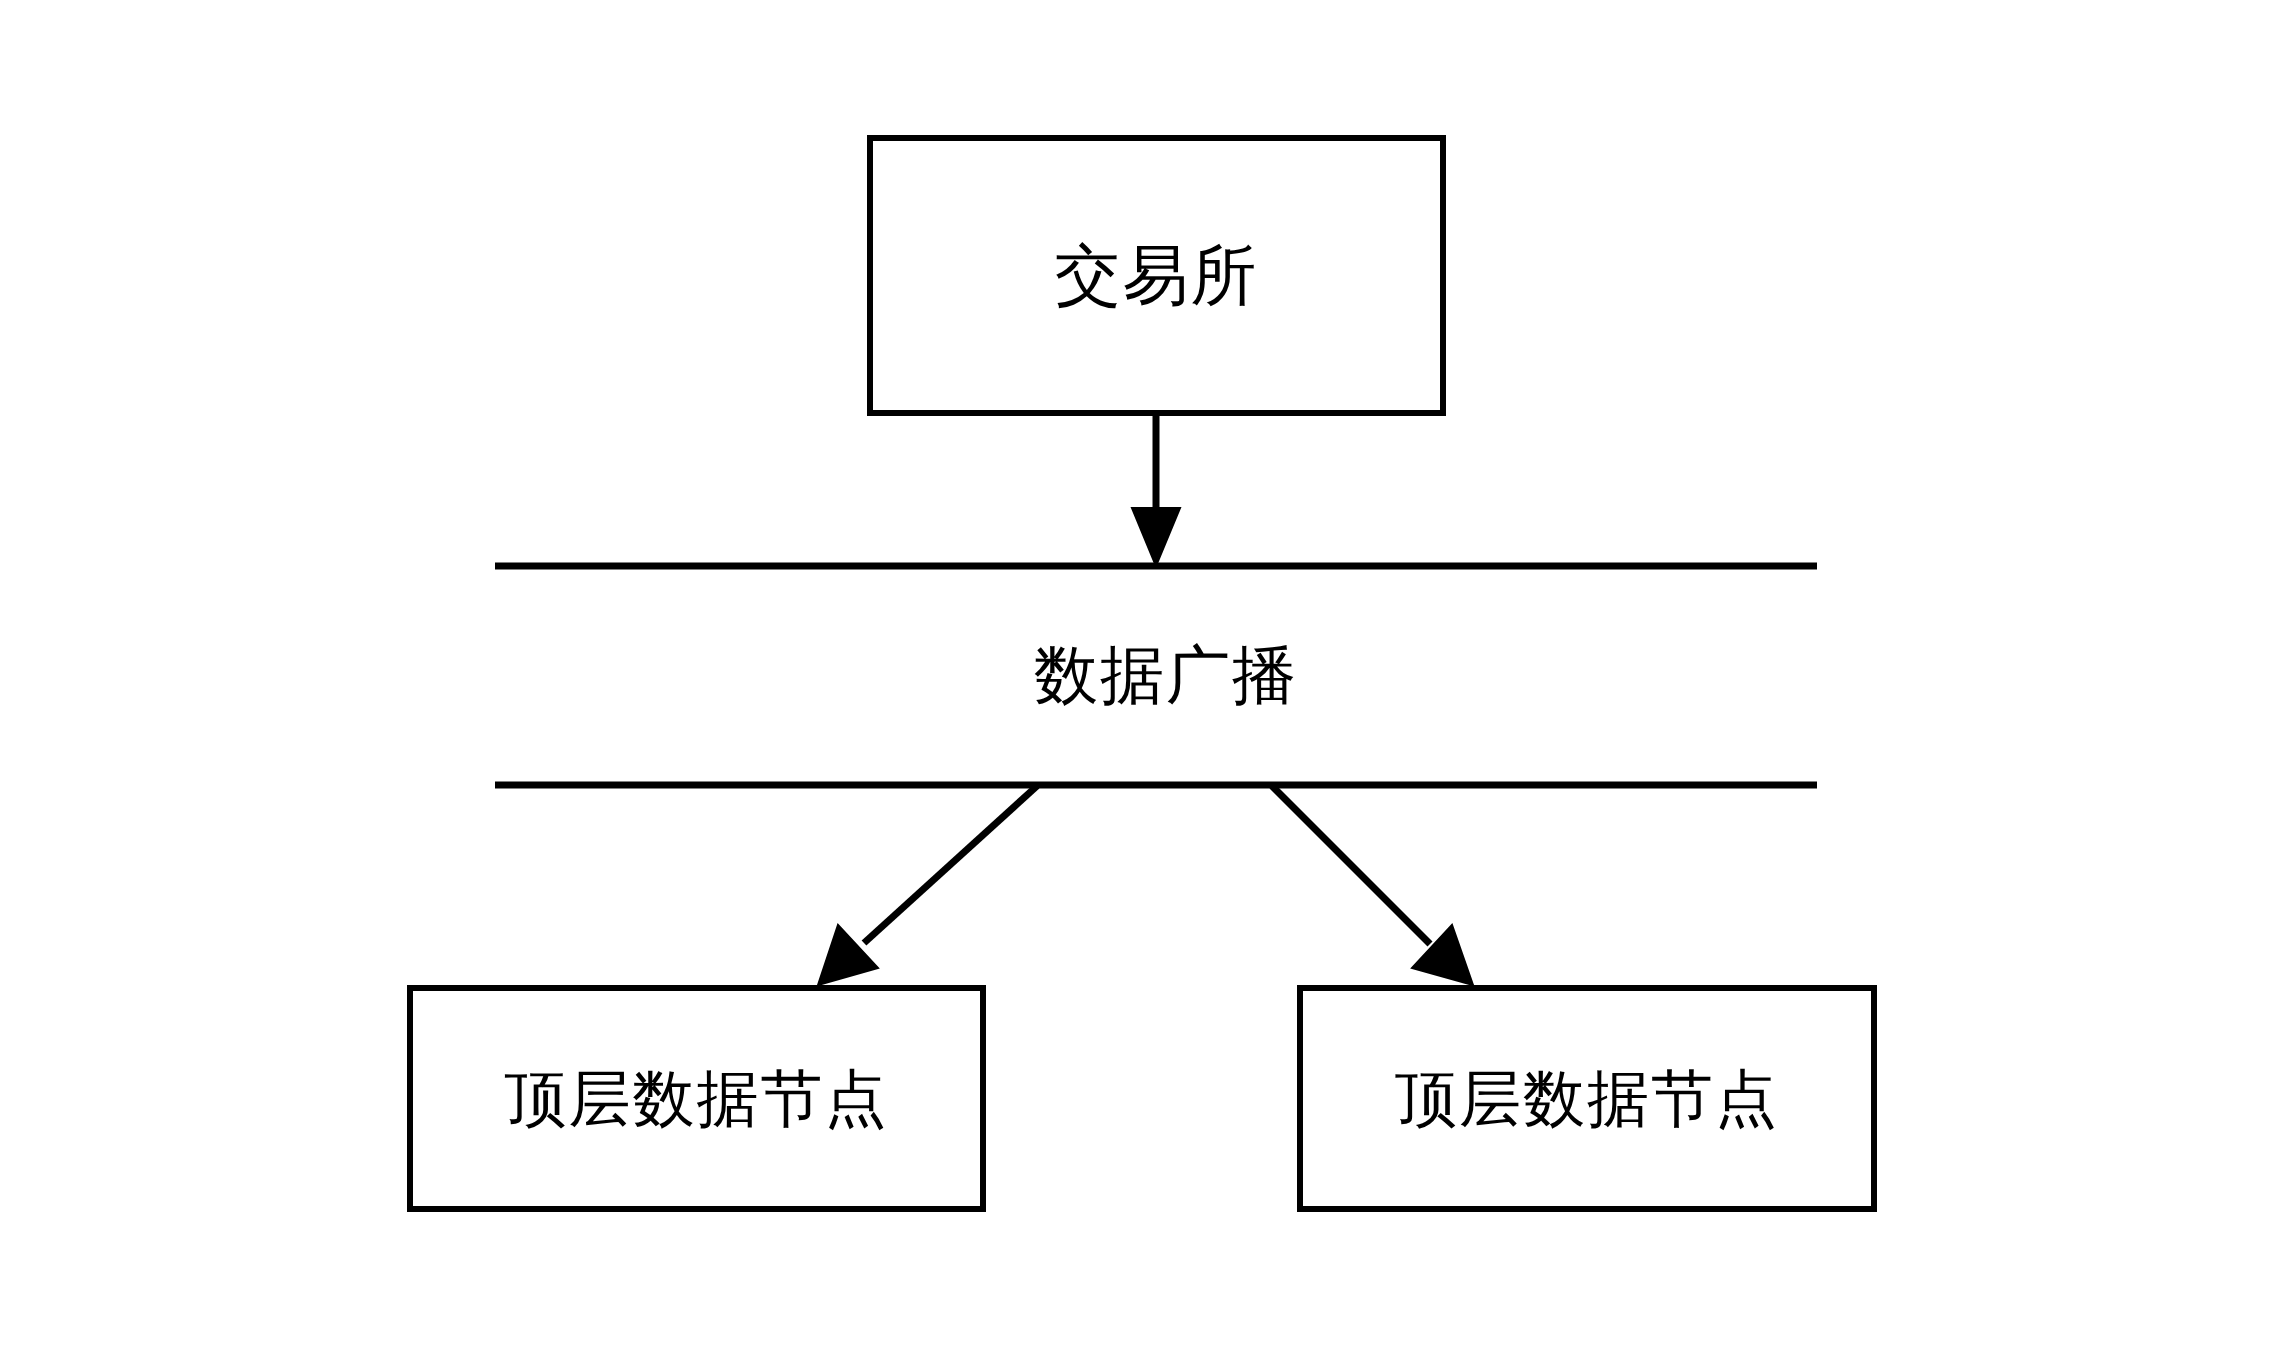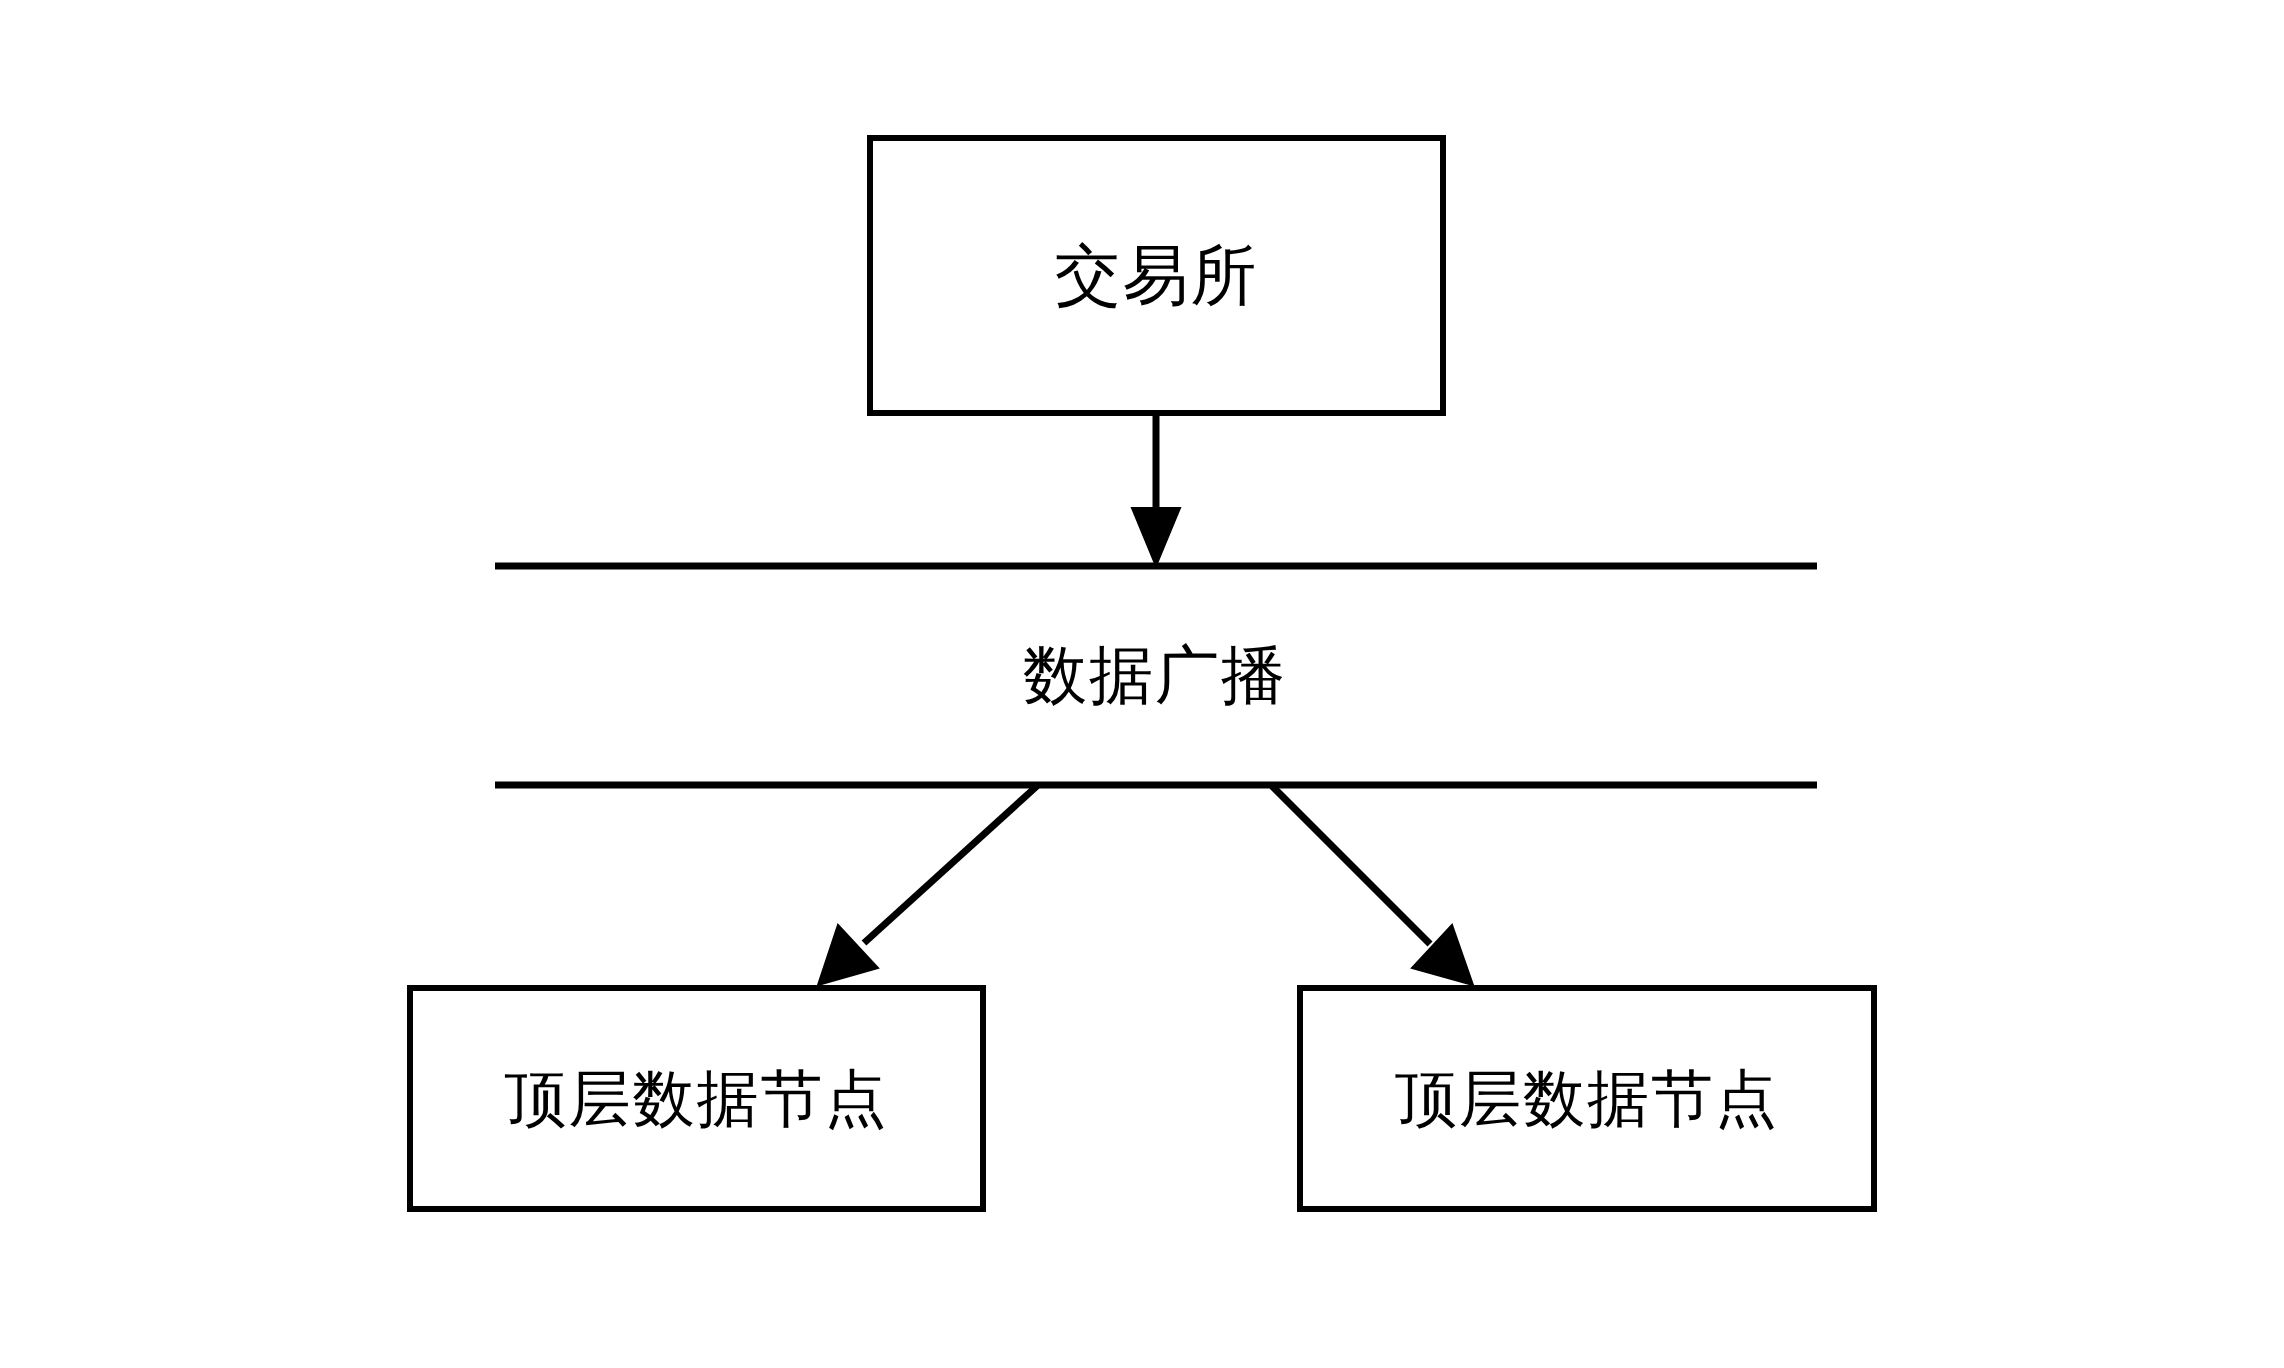--- a/index.html
+++ b/index.html
@@ -42,21 +42,21 @@
     pointer-events: none;
   }
   #exchange-node-label {
     left: 870px;
     top: 138px;
     width: 573px;
     height: 275px;
     font-size: 66px;
   }
   #broadcast-bus-label {
-    left: 494px;
+    left: 505px;
     top: 600px;
     width: 1322px;
     height: 150px;
     font-size: 64px;
   }
   #data-node-left-label {
     left: 410px;
     top: 988px;
     width: 573px;
     height: 221px;

